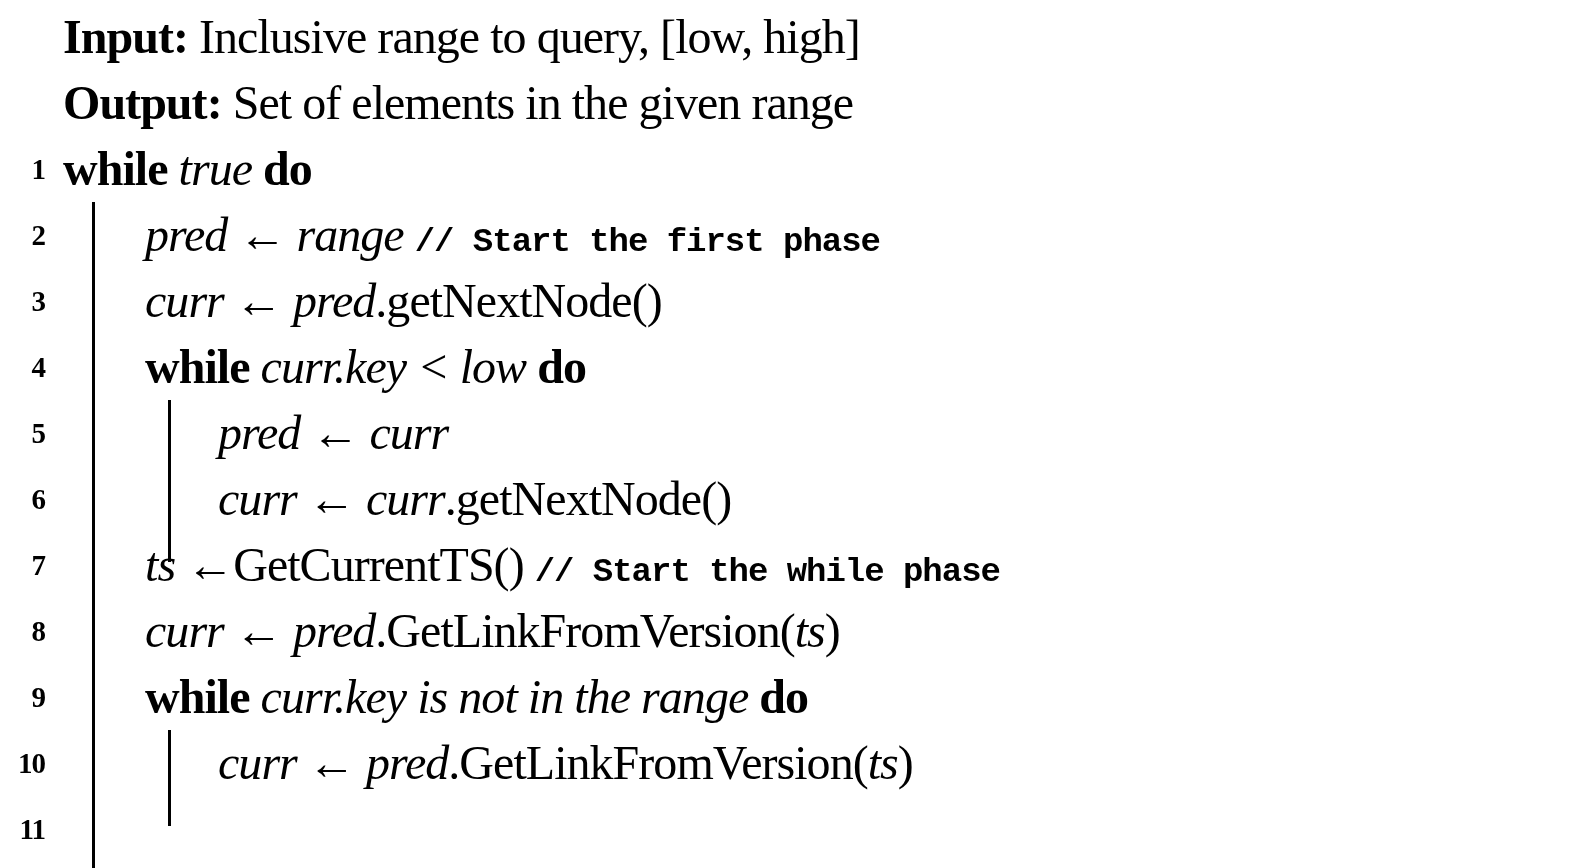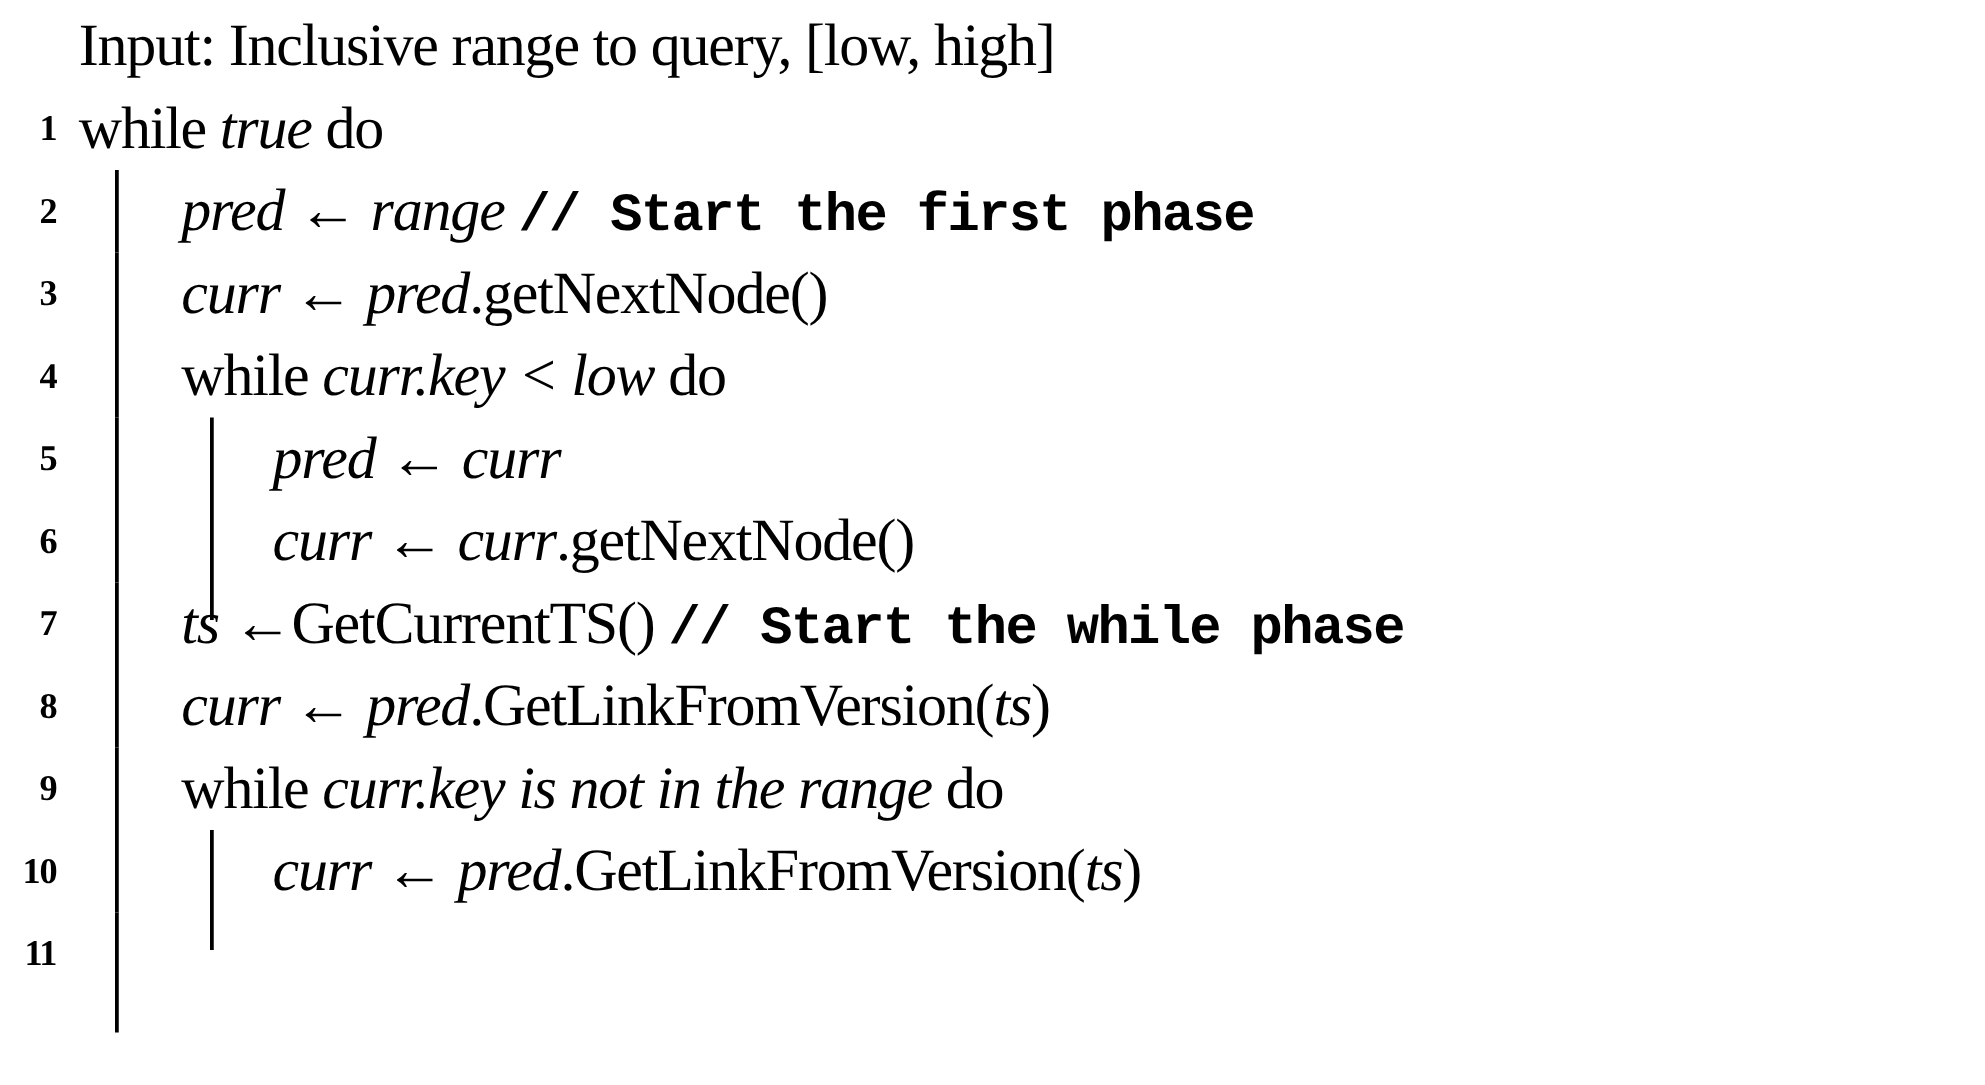--- a/index.html
+++ b/index.html
@@ -36,26 +36,26 @@
   }
   .content {
     white-space: pre;
     font-size: 48px;
     letter-spacing: -0.02em;
     line-height: 1;
   }
   .ind0 .content { margin-left: 18px; }
   .ind1 .content { margin-left: 100px; }
   .ind2 .content { margin-left: 173px; }
-  .seg-keyword { font-weight: 400; }
+  .seg-keyword { font-weight: 700; }
   .seg-var { font-style: italic; }
   .seg-plain { }
   .seg-comment {
     font-family: "Liberation Mono", "DejaVu Sans Mono", monospace;
-    font-size: 43px;
+    font-size: 34px;
     font-weight: 600;
     letter-spacing: -0.03em;
   }
   .guide {
     position: absolute;
     top: 0;
     height: 100%;
     width: 0;
     border-left: 3px solid #000000;
   }
@@ -63,20 +63,24 @@
   .guide.g2 { left: 168px; }
   .guide.ext { height: calc(100% + 30px); z-index: 1; }
 </style>
 </head>
 <body>
 
 <div class="algorithm">
     <div class="row ind0">
       <span class="num"></span>
       <span class="content"><span class="seg-keyword">Input: </span><span class="seg-plain">Inclusive range to query, [low, high]</span></span>
+    </div>
+    <div class="row ind0">
+      <span class="num"></span>
+      <span class="content"><span class="seg-keyword">Output: </span><span class="seg-plain">Set of elements in the given range</span></span>
     </div>
     <div class="row ind0">
       <span class="num">1</span>
       <span class="content"><span class="seg-keyword">while </span><span class="seg-var">true</span><span class="seg-plain"> </span><span class="seg-keyword">do</span></span>
     </div>
     <div class="row ind1">
       <div class="guide g1"></div>
       <span class="num">2</span>
       <span class="content"><span class="seg-var">pred ← range</span><span class="seg-plain"> </span><span class="seg-comment">// Start the first phase</span></span>
     </div>

